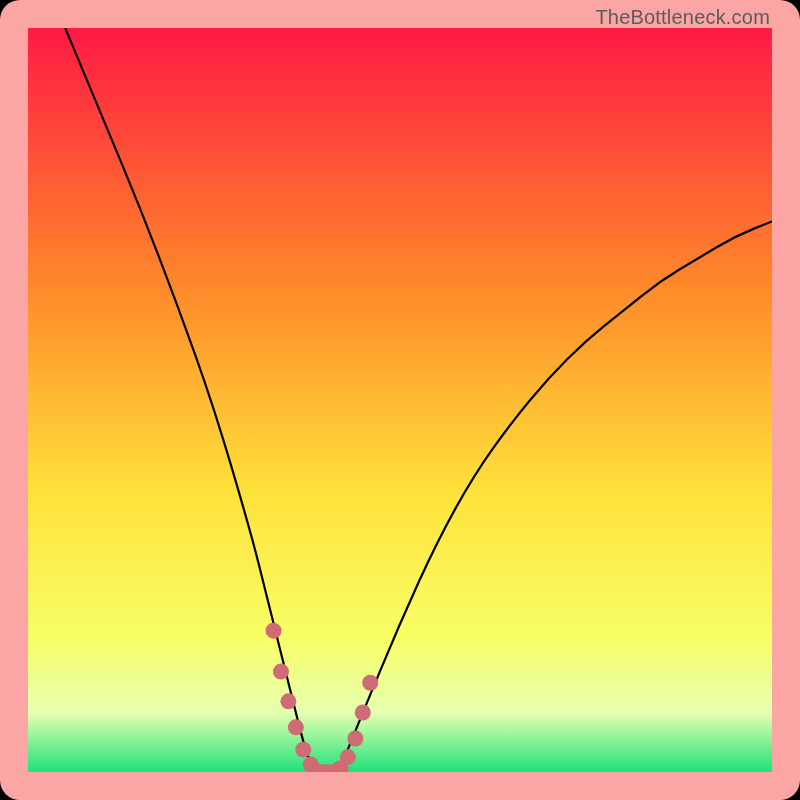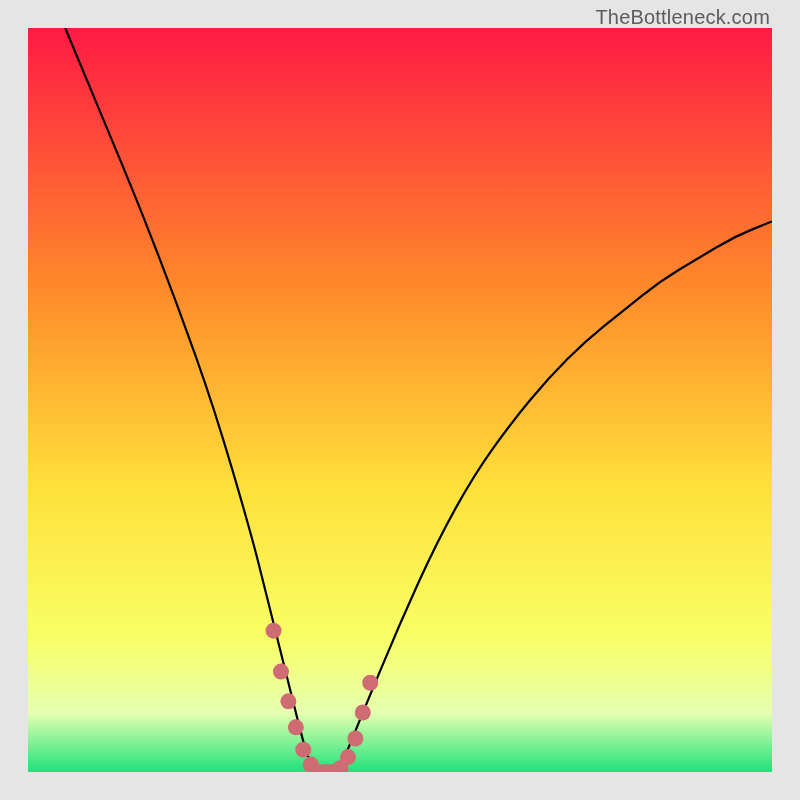--- a/index.html
+++ b/index.html
@@ -8,21 +8,22 @@
     width: 800px;
     height: 800px;
     background: #000000;
     overflow: hidden;
     font-family: Arial, Helvetica, sans-serif;
   }
   .stage {
     position: relative;
     width: 800px;
     height: 800px;
-    background: #e5e5e5;
+    background: #fca5a5;
+    border-radius: 20px;
   }
   .plot-area {
     position: absolute;
     left: 28px;
     top: 28px;
     width: 744px;
     height: 744px;
     overflow: hidden;
   }
   .gradient {

